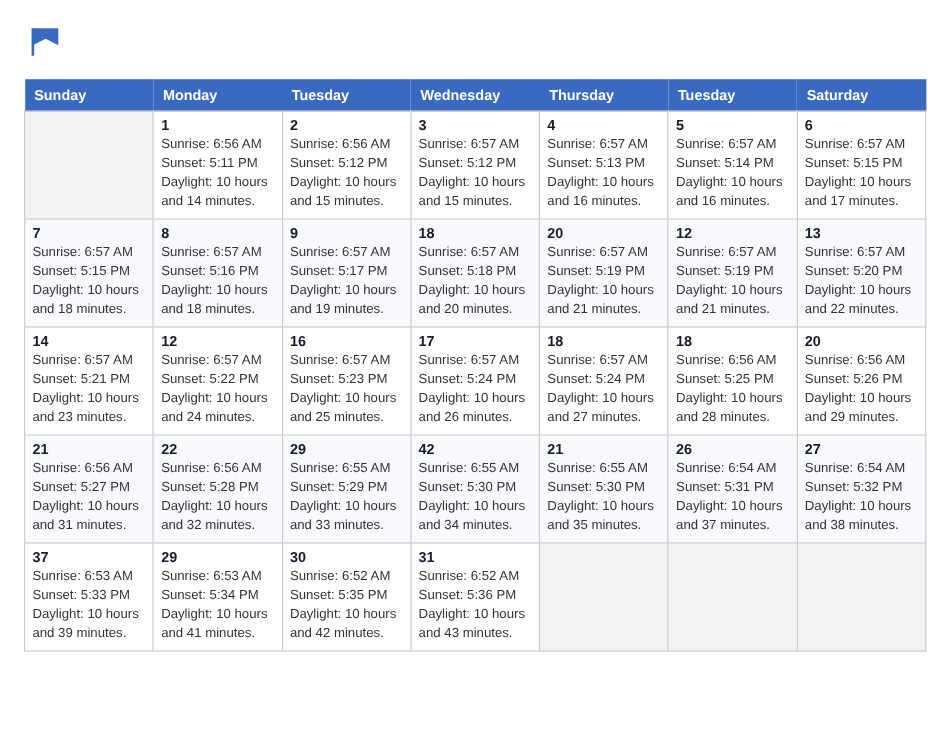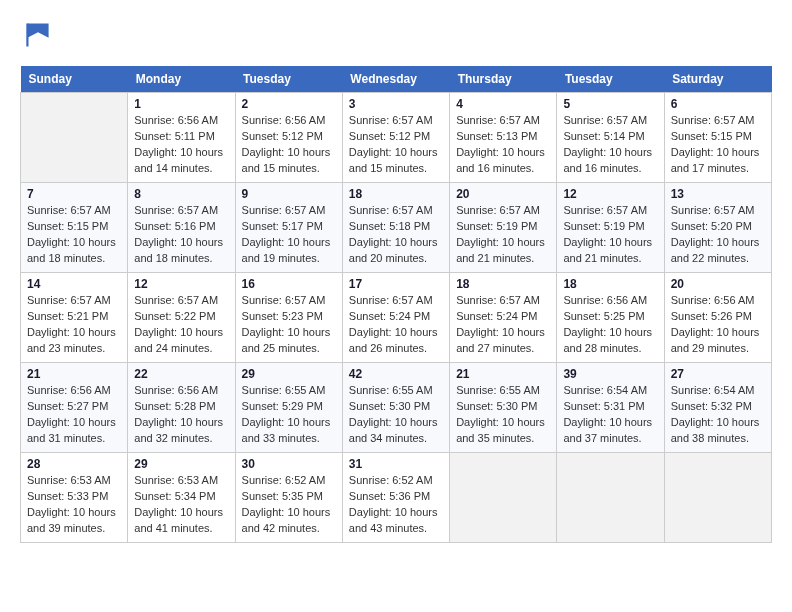--- a/index.html
+++ b/index.html
@@ -230,31 +230,31 @@
         </td>
         <td>
           <span class="day-num">42</span>
           <div class="cell-text">Sunrise: 6:55 AM<br>Sunset: 5:30 PM<br>Daylight: 10 hours and 34 minutes.</div>
         </td>
         <td>
           <span class="day-num">21</span>
           <div class="cell-text">Sunrise: 6:55 AM<br>Sunset: 5:30 PM<br>Daylight: 10 hours and 35 minutes.</div>
         </td>
         <td>
-          <span class="day-num">39</span>
+          <span class="day-num">26</span>
           <div class="cell-text">Sunrise: 6:54 AM<br>Sunset: 5:31 PM<br>Daylight: 10 hours and 37 minutes.</div>
         </td>
         <td>
           <span class="day-num">27</span>
           <div class="cell-text">Sunrise: 6:54 AM<br>Sunset: 5:32 PM<br>Daylight: 10 hours and 38 minutes.</div>
         </td>
       </tr>
       <tr>
         <td>
-          <span class="day-num">28</span>
+          <span class="day-num">37</span>
           <div class="cell-text">Sunrise: 6:53 AM<br>Sunset: 5:33 PM<br>Daylight: 10 hours and 39 minutes.</div>
         </td>
         <td>
           <span class="day-num">29</span>
           <div class="cell-text">Sunrise: 6:53 AM<br>Sunset: 5:34 PM<br>Daylight: 10 hours and 41 minutes.</div>
         </td>
         <td>
           <span class="day-num">30</span>
           <div class="cell-text">Sunrise: 6:52 AM<br>Sunset: 5:35 PM<br>Daylight: 10 hours and 42 minutes.</div>
         </td>

